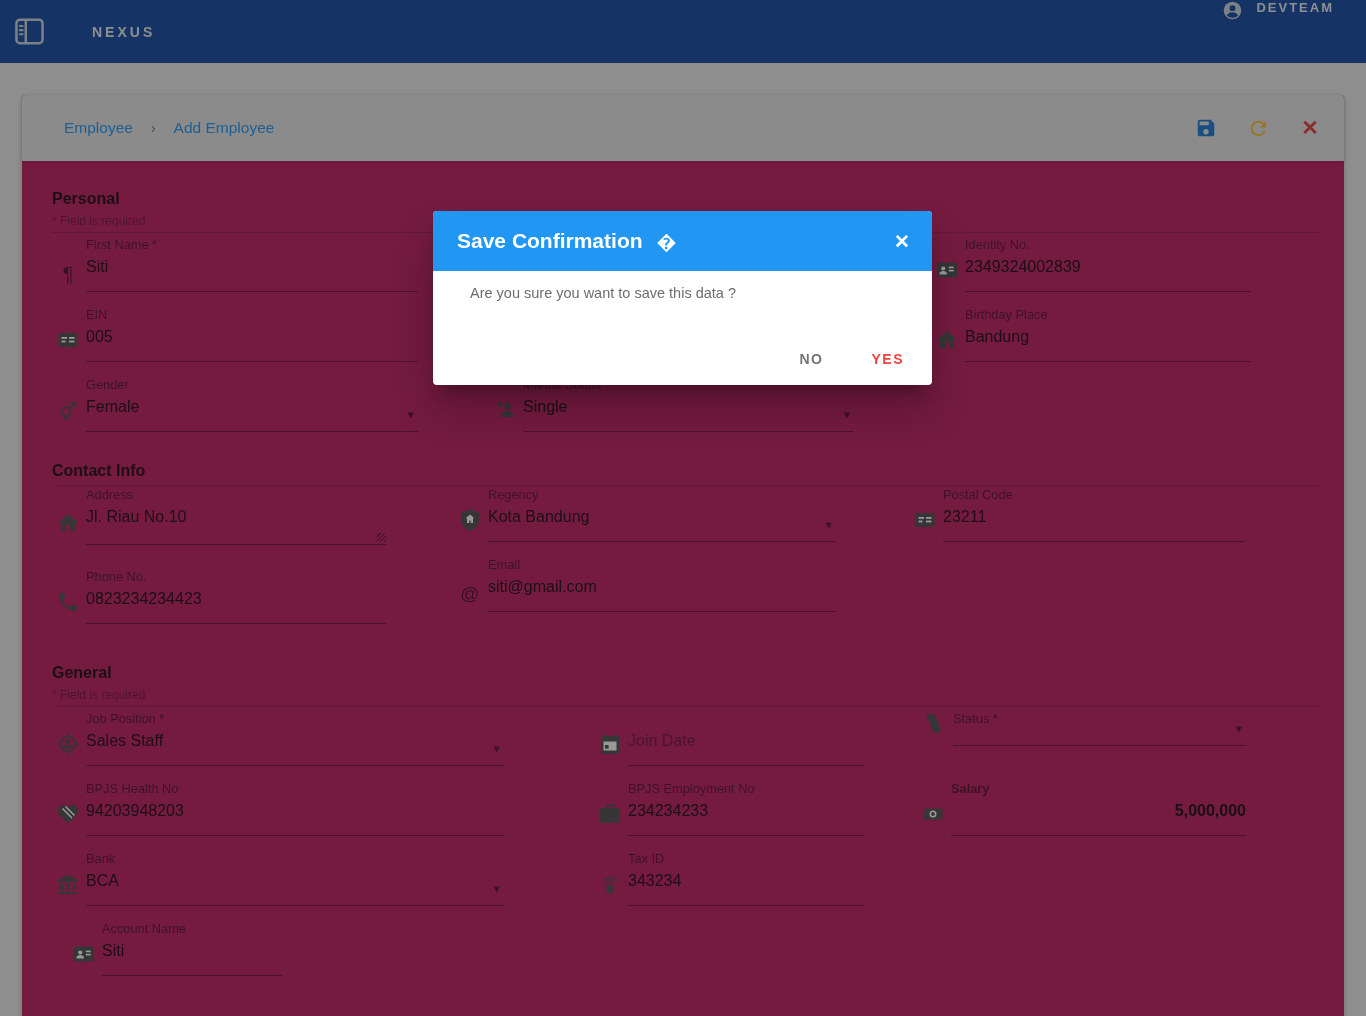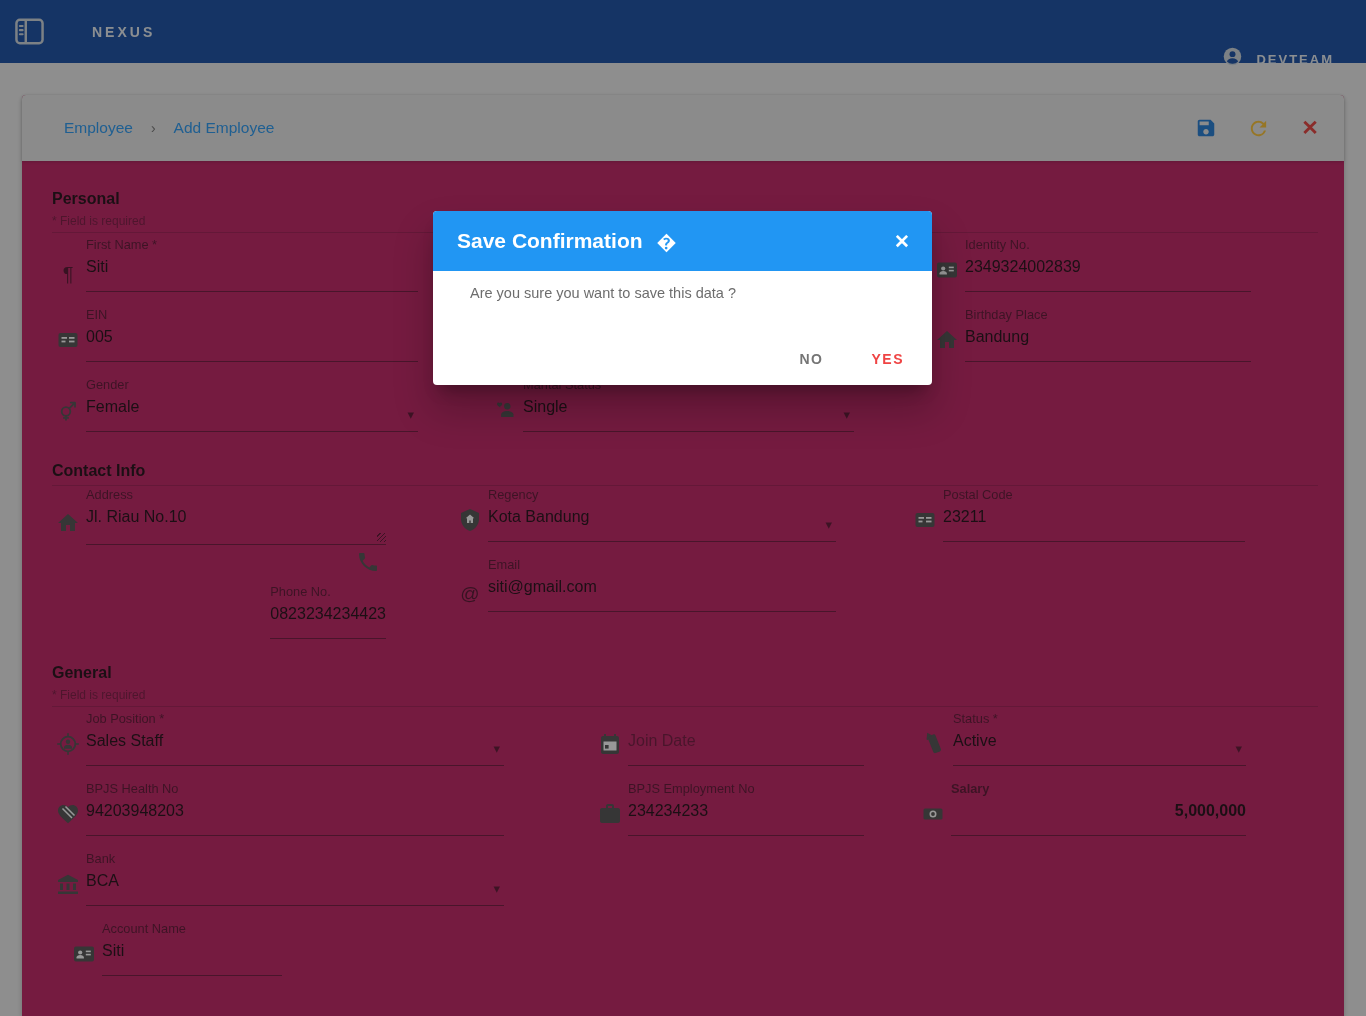--- a/index.html
+++ b/index.html
@@ -6,21 +6,21 @@
   html,body { background:#777; }
   body { font-family:"Liberation Sans", sans-serif; }
   .pg { position:relative; width:1366px; height:1016px; background:#ededed; overflow:hidden; }
 
   
   .navbar { position:absolute; left:0; top:0; width:1366px; height:63px; background:#0d47a1;
             display:flex; align-items:center; z-index:1; }
   .nav-toggle { position:absolute; left:13px; top:15px; width:33px; height:33px; cursor:pointer; }
   .brand { position:absolute; left:92px; top:0; height:63px; display:flex; align-items:center;
            color:#e8edf2; font-size:14px; font-weight:bold; letter-spacing:3px; }
-  .nav-user { position:absolute; right:32px; top:0; height:67px; display:flex; align-items:flex-end; gap:13px; }
+  .nav-user { position:absolute; right:32px; top:0; height:67px; display:flex; align-items:flex-start; gap:13px; }
   .nav-user .uname { color:#e8edf2; font-size:13px; font-weight:bold; letter-spacing:2px; }
 
   
   .card { position:absolute; left:22px; top:95px; width:1322px; height:921px; background:#be185d;
           border-radius:4px 4px 0 0; box-shadow:0 2px 5px rgba(0,0,0,.25); }
   .toolbar { position:absolute; left:0; top:0; width:1322px; height:66px; background:#e7e7e7;
              border-radius:4px 4px 0 0; box-shadow:0 1px 3px rgba(0,0,0,.18); display:flex; align-items:center; }
   .crumbs { position:absolute; left:42px; display:flex; align-items:center; gap:18px; font-size:15.5px; }
   .crumb { color:#2196f3; cursor:pointer; }
   .crumb-sep { color:#6f6f6f; font-size:14px; }
@@ -305,21 +305,21 @@
   </div>
 
   <div class="fld" style="left:458px;top:557px;width:378px;">
     <span class="ic-ch" style="font-size:19px;">@</span>
     <div class="fbody">
       <div class="flabel">Email</div>
       <div class="fvalue">siti@gmail.com</div>
     </div>
   </div>
 
-  <div class="fld" style="left:56px;top:550px;width:330px;flex-direction:column;">
+  <div class="fld" style="left:56px;top:569px;width:330px;">
     <svg class="ic" viewBox="0 0 24 24">
         <use href="#i-phone"></use>
       </svg>
     <div class="fbody">
       <div class="flabel">Phone No.</div>
       <div class="fvalue">0823234234423</div>
     </div>
   </div>
 
   <div class="sec-title" style="left:52px;top:664px;">General</div>
@@ -346,21 +346,20 @@
       <div class="fvalue ph">Join Date</div>
     </div>
   </div>
 
   <div class="fld" style="left:923px;top:711px;width:323px;">
     <svg class="ic" viewBox="0 0 24 24">
         <use href="#i-tag"></use>
       </svg>
     <div class="fbody">
       <div class="flabel">Status *</div>
-      <div class="fvalue">Active</div>
       <span class="sel-arrow">▾</span>
     </div>
   </div>
 
   <div class="fld" style="left:56px;top:781px;width:448px;">
     <svg class="ic" viewBox="0 0 24 24">
         <use href="#i-heart-striped"></use>
       </svg>
     <div class="fbody">
       <div class="flabel">BPJS Health No</div>
@@ -392,20 +391,29 @@
     <svg class="ic" viewBox="0 0 24 24">
         <use href="#i-bank"></use>
       </svg>
     <div class="fbody">
       <div class="flabel">Bank</div>
       <div class="fvalue">BCA</div>
       <span class="sel-arrow">▾</span>
     </div>
   </div>
 
+  <div class="fld" style="left:598px;top:851px;width:266px;">
+    <svg class="ic" viewBox="0 0 24 24">
+        <use href="#i-nfc"></use>
+      </svg>
+    <div class="fbody">
+      <div class="flabel">Tax ID</div>
+      <div class="fvalue">343234</div>
+    </div>
+  </div>
 
   <div class="fld" style="left:72px;top:921px;width:210px;">
     <svg class="ic" viewBox="0 0 24 24">
         <use href="#i-contact-card"></use>
       </svg>
     <div class="fbody">
       <div class="flabel">Account Name</div>
       <div class="fvalue">Siti</div>
     </div>
   </div>

